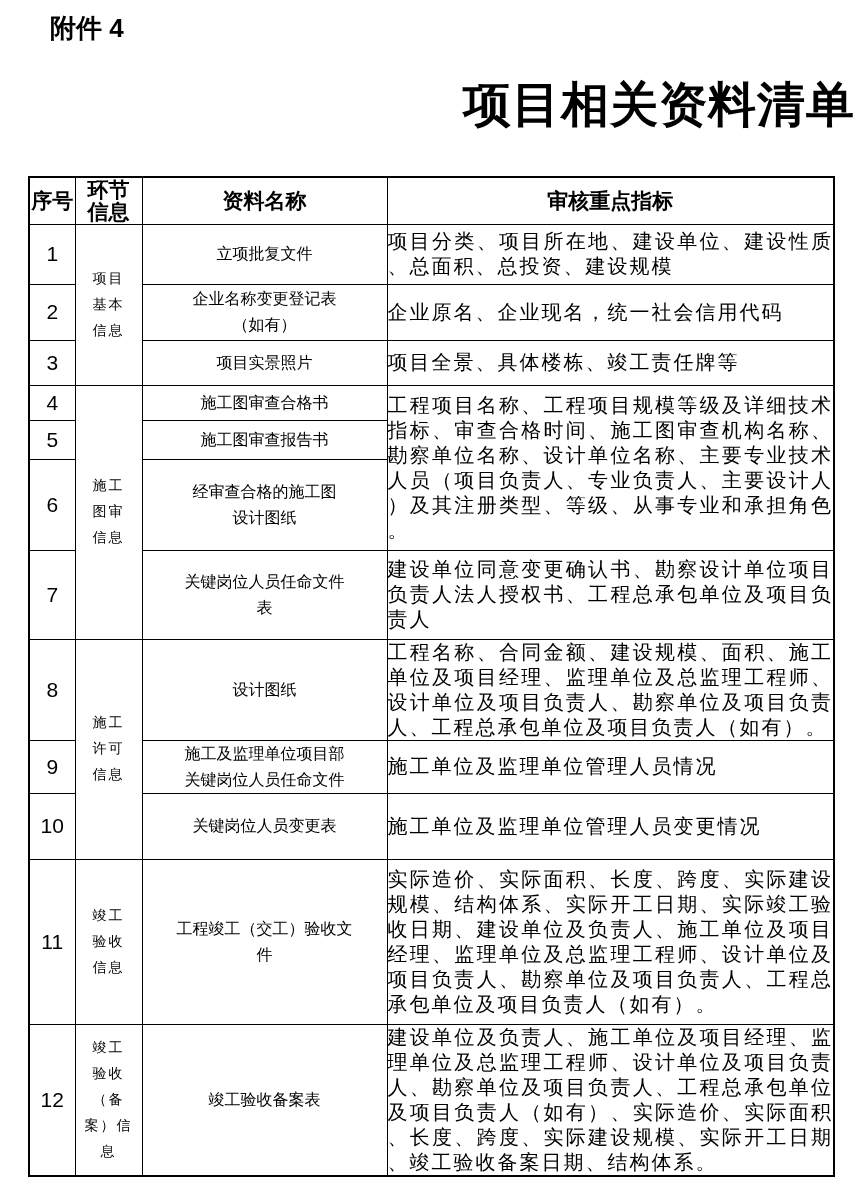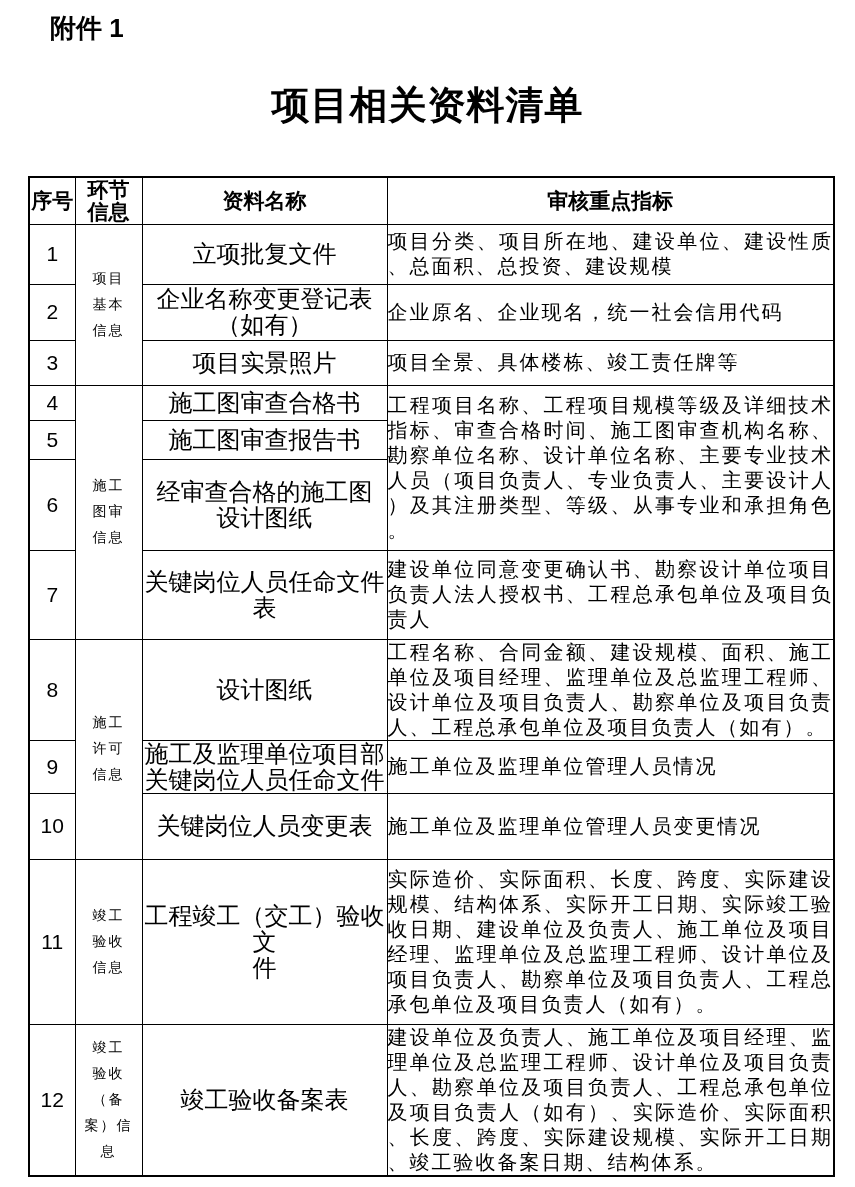--- a/index.html
+++ b/index.html
@@ -24,24 +24,24 @@
     font-weight: 700;
     font-size: 26px;
     line-height: 32px;
     white-space: nowrap;
   }
   .doc-title {
     position: absolute;
     top: 84px;
     left: 0;
     width: 100%;
-    text-align: center;
+    text-align: right;
     font-family: "Liberation Serif", serif;
     font-weight: 700;
-    font-size: 38px;
+    font-size: 48px;
     line-height: 42px;
     letter-spacing: 1px;
   }
   table.materials {
     position: absolute;
     left: 28px;
     top: 176px;
     width: 805px;
     border-collapse: collapse;
     table-layout: fixed;
@@ -73,21 +73,21 @@
   }
   td.cell-group {
     font-size: 14px;
     line-height: 26px;
     letter-spacing: 2px;
     text-align: center;
     vertical-align: middle;
     white-space: pre-line;
   }
   td.cell-name {
-    font-size: 24px;
+    font-size: 16px;
     line-height: 26px;
     text-align: center;
     vertical-align: middle;
     white-space: pre-line;
     padding: 0 2px;
   }
   td.cell-ind {
     font-size: 20px;
     line-height: 25px;
     letter-spacing: 2px;
@@ -97,21 +97,21 @@
     line-break: anywhere;
     word-break: break-all;
     padding: 0 2px;
   }
 </style>
 </head>
 <body>
 
 <div class="page">
 
-  <div class="attachment-label">附件 1</div>
+  <div class="attachment-label">附件 4</div>
 
   <div class="doc-title">项目相关资料清单</div>
 
   <table class="materials">
     <colgroup>
       <col style="width:46px">
       <col style="width:67px">
       <col style="width:245px">
       <col style="width:447px">
     </colgroup>

